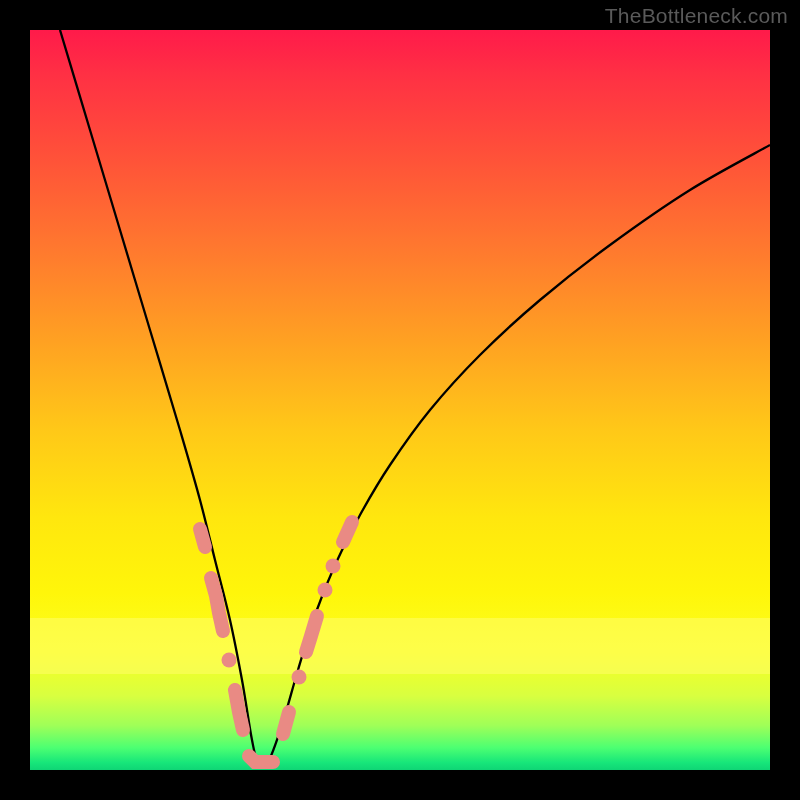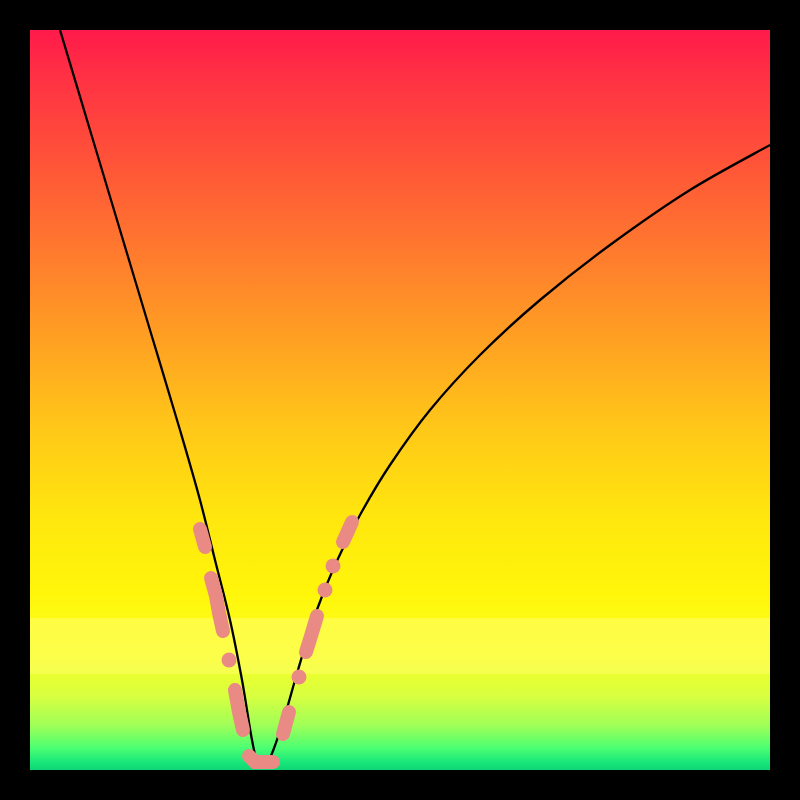--- a/index.html
+++ b/index.html
@@ -83,20 +83,21 @@
     stroke: #e98a84;
     stroke-width: 14;
     stroke-linecap: round;
   }
 </style>
 </head>
 <body>
 
 <div class="frame">
 
+  <div class="watermark">TheBottleneck.com</div>
 
   <div class="plot-area">
 
     <div class="gradient-bg"></div>
 
     <div class="band-yellow" style="top:588px;height:56px;"></div>
 
     <svg class="curve" viewBox="0 0 740 740" preserveAspectRatio="none">
       <path id="curve-path" class="line" d="M 30 0 C 35.0 16.7 50.0 66.7 60.0 100.0 C 70.0 133.3 80.0 166.7 90.0 200.0 C 100.0 233.3 110.0 266.7 120.0 300.0 C 130.0 333.3 141.7 371.7 150.0 400.0 C 158.3 428.3 164.2 448.3 170.0 470.0 C 175.8 491.7 180.0 510.0 185.0 530.0 C 190.0 550.0 195.5 570.0 200.0 590.0 C 204.5 610.0 208.3 630.0 212.0 650.0 C 215.7 670.0 219.3 696.3 222.0 710.0 C 224.7 723.7 225.3 728.3 228.0 732.0 C 230.7 735.7 234.0 738.2 238.0 732.0 C 242.0 725.8 247.0 710.3 252.0 695.0 C 257.0 679.7 262.5 658.3 268.0 640.0 C 273.5 621.7 278.8 602.5 285.0 585.0 C 291.2 567.5 297.5 551.7 305.0 535.0 C 312.5 518.3 320.8 501.7 330.0 485.0 C 339.2 468.3 348.3 452.5 360.0 435.0 C 371.7 417.5 385.0 398.3 400.0 380.0 C 415.0 361.7 431.7 343.3 450.0 325.0 C 468.3 306.7 488.3 288.3 510.0 270.0 C 531.7 251.7 555.0 233.3 580.0 215.0 C 605.0 196.7 633.3 176.7 660.0 160.0 C 686.7 143.3 726.7 122.5 740.0 115.0"></path>
       <g id="dot-group">

